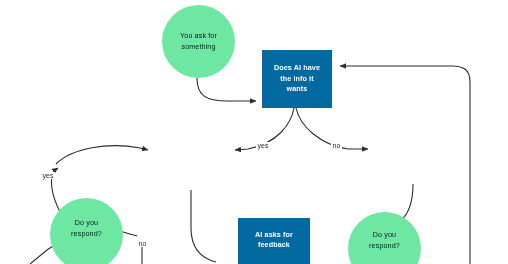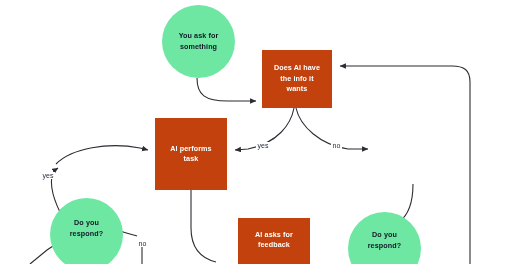--- a/index.html
+++ b/index.html
@@ -26,34 +26,34 @@
   .node {
     position: absolute;
     display: flex;
     align-items: center;
     justify-content: center;
     text-align: center;
     box-sizing: border-box;
     z-index: 2;
   }
   .node-rect {
-    background: #c2410c;
+    background: #0369a1;
     color: #ffffff;
     font-size: 7.2px;
     font-weight: bold;
     line-height: 1.45;
     letter-spacing: 0.1px;
     padding: 0;
   }
   .node-circle {
     background: #6ee7a3;
     color: #111827;
     border-radius: 50%;
     font-size: 7.2px;
-    font-weight: bold;
+    font-weight: normal;
     line-height: 1.45;
     letter-spacing: 0.1px;
   }
   .node-label {
     display: block;
     white-space: pre-line;
     pointer-events: none;
   }
   .edge-label {
     position: absolute;
@@ -108,24 +108,20 @@
     <span class="node-label">You ask for
 something</span>
   </div>
 
   <div class="node node-rect" style="left:262px; top:50px; width:70px; height:58px;">
     <span class="node-label">Does AI have
 the info it
 wants</span>
   </div>
 
-  <div class="node node-rect" style="left:155px; top:118px; width:72px; height:72px;">
-    <span class="node-label">AI performs
-task</span>
-  </div>
 
 
   <div class="node node-rect" style="left:238px; top:218px; width:72px; height:72px;">
     <span class="node-label" style="transform:translateY(-14px);">AI asks for
 feedback</span>
   </div>
 
   <div class="node node-circle" style="left:50px; top:198px; width:73px; height:73px;">
     <span class="node-label" style="transform:translateY(-6px);">Do you
 respond?</span>

